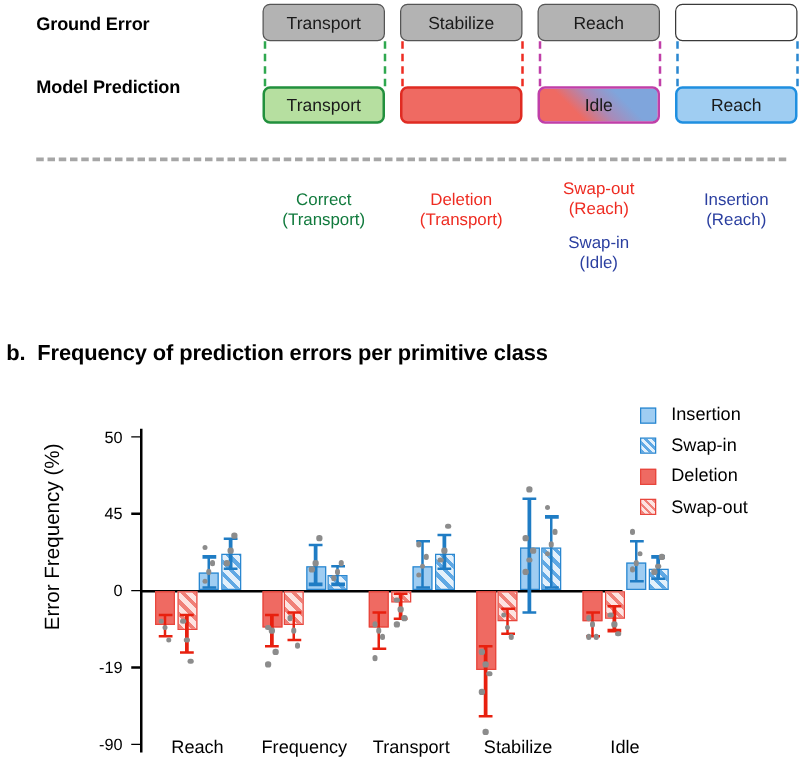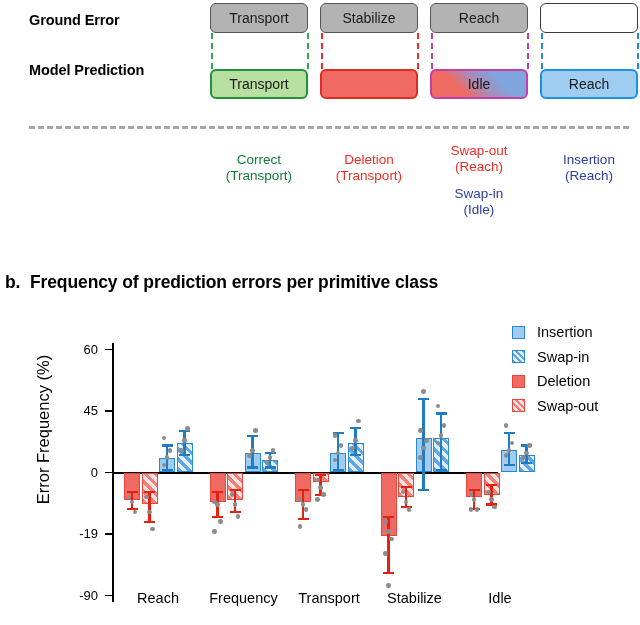--- a/index.html
+++ b/index.html
@@ -192,21 +192,21 @@
   &nbsp;<span>Frequency of prediction errors per primitive class</span>
 </div>
 
 <div id="panel-b">
   <div id="plot-area">
     <div id="y-axis"></div>
     <div id="zero-line"></div>
     <div id="ylab">Error Frequency (%)</div>
     <div id="yticks-container">
         <div class="ytick" style="top: 48.6px;"></div>
-        <div class="ytick-label" style="left: 52px; top: 41.5px;">60</div>
+        <div class="ytick-label" style="left: 52px; top: 41.5px;">50</div>
         <div class="ytick" style="top: 110.1px;"></div>
         <div class="ytick-label" style="left: 52px; top: 103px;">45</div>
         <div class="ytick" style="top: 171.6px;"></div>
         <div class="ytick-label" style="left: 52px; top: 164.5px;">0</div>
         <div class="ytick" style="top: 233.1px;"></div>
         <div class="ytick-label" style="left: 52px; top: 226px;">-19</div>
         <div class="ytick" style="top: 294.6px;"></div>
         <div class="ytick-label" style="left: 52px; top: 287.5px;">-90</div>
       </div>
     <div id="xticks-container">

